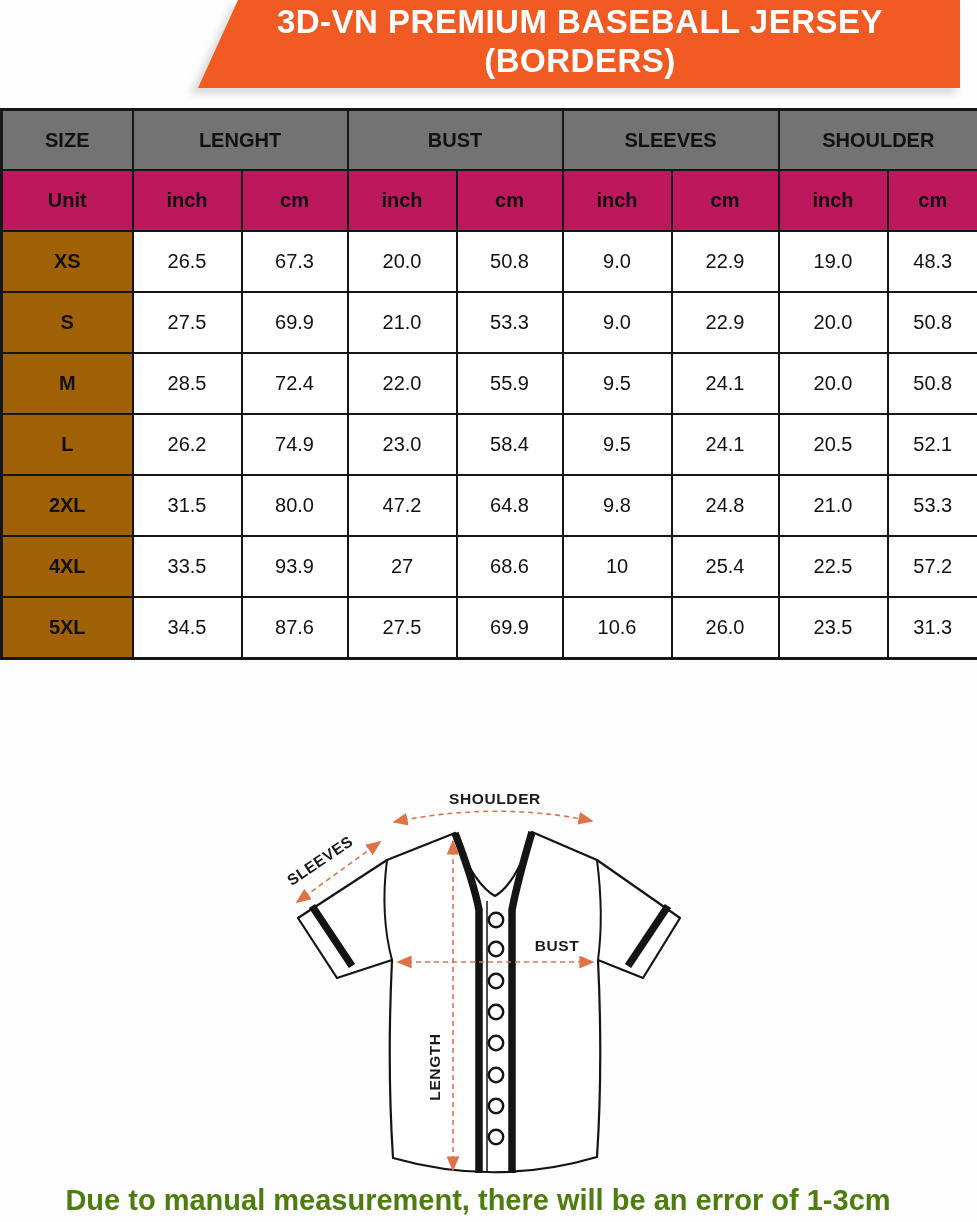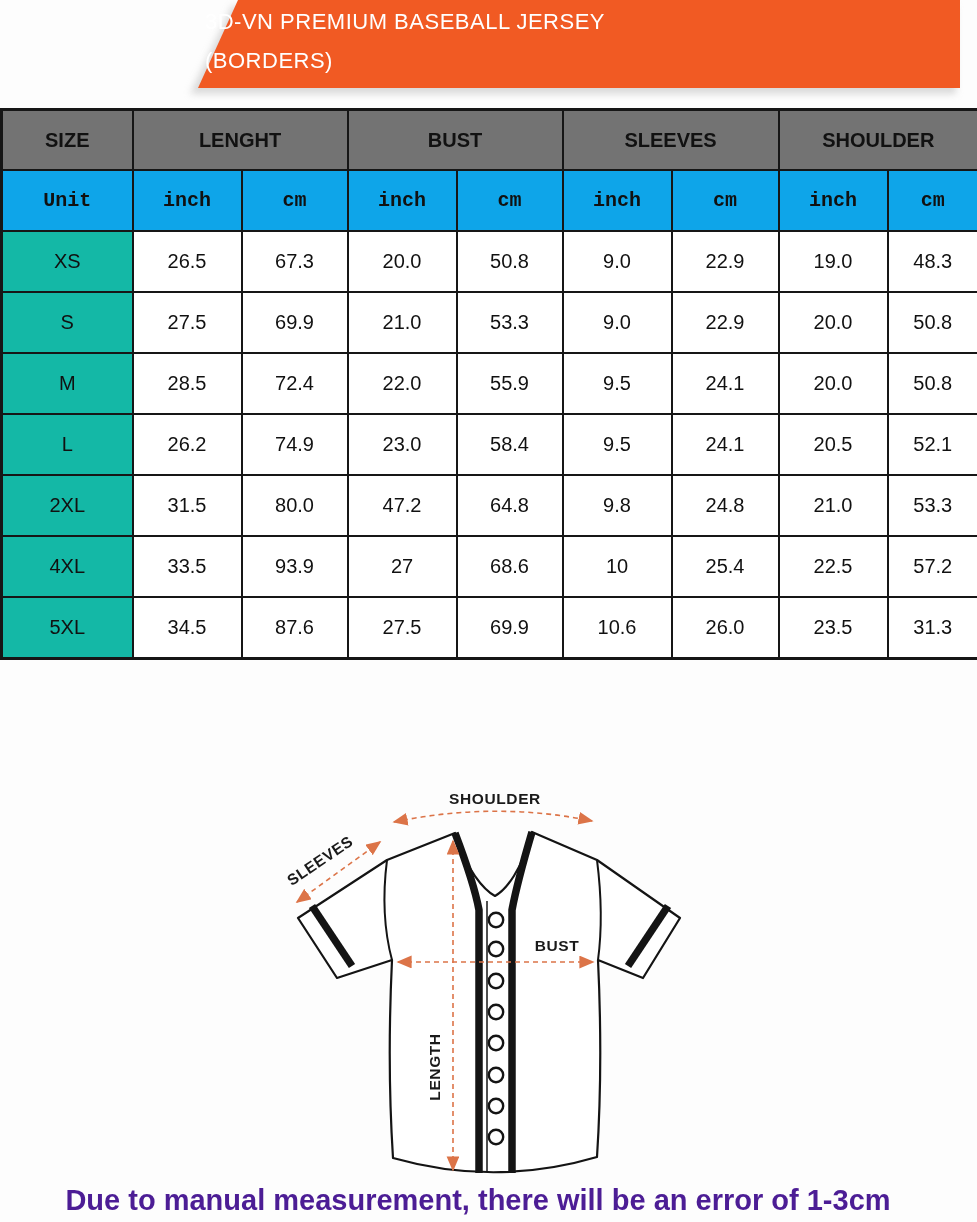--- a/index.html
+++ b/index.html
@@ -3,48 +3,48 @@
 <meta charset="utf-8">
 <style>
   html,body{margin:0;padding:0;}
   body{
     width:977px;height:1222px;position:relative;background:#fdfdfd;
     font-family:"Liberation Sans",sans-serif;overflow:hidden;
   }
   
   .banner-svg{position:absolute;top:0;left:0;}
   .banner-title{
-    position:absolute;top:2px;left:205px;width:750px;text-align:left;
-    color:#ffffff;font-weight:400;font-size:22px;line-height:39px;letter-spacing:.5px;
+    position:absolute;top:2px;left:205px;width:750px;text-align:center;
+    color:#ffffff;font-weight:700;font-size:33px;line-height:39px;letter-spacing:.5px;
   }
   .banner-title span{display:block;}
   
   table.size-table{
     position:absolute;top:108px;left:0;width:977px;
     border-collapse:collapse;table-layout:fixed;
     border:3px solid #161616;
   }
   .size-table th,.size-table td{
     border:2px solid #161616;text-align:center;vertical-align:middle;
     font-size:20px;color:#111;height:59px;padding:0;overflow:hidden;
   }
   .size-table thead tr.groups th{background:#737373;font-weight:700;height:58px;}
-  .size-table tr.units th{background:#0ea5e9;font-weight:700;font-family:Liberation Mono, monospace;}
-  .size-table tbody th{font-weight:400;background:#14b8a6;}
+  .size-table tr.units th{background:#be185d;font-weight:700;}
+  .size-table tbody th{font-weight:700;background:#a16207;}
   .size-table tbody td{font-weight:400;background:#fff;}
   
   .diagram-svg{position:absolute;top:775px;left:250px;}
   .diagram-svg text{
     font-family:"Liberation Sans",sans-serif;font-weight:700;
     fill:#1a1a1a;font-size:15.5px;letter-spacing:.6px;
   }
   
   .footer-note{
     position:absolute;top:1184px;left:0;width:956px;text-align:center;
-    color:#4c1d95;font-weight:700;font-size:29px;
+    color:#4d7c0f;font-weight:700;font-size:29px;
   }
 </style>
 </head>
 <body>
 
 <svg class="banner-svg" width="977" height="112" viewBox="0 0 977 112">
   <defs>
     <filter id="soft" x="-20%" y="-20%" width="140%" height="140%">
       <feGaussianBlur stdDeviation="3.5"></feGaussianBlur>
     </filter>

